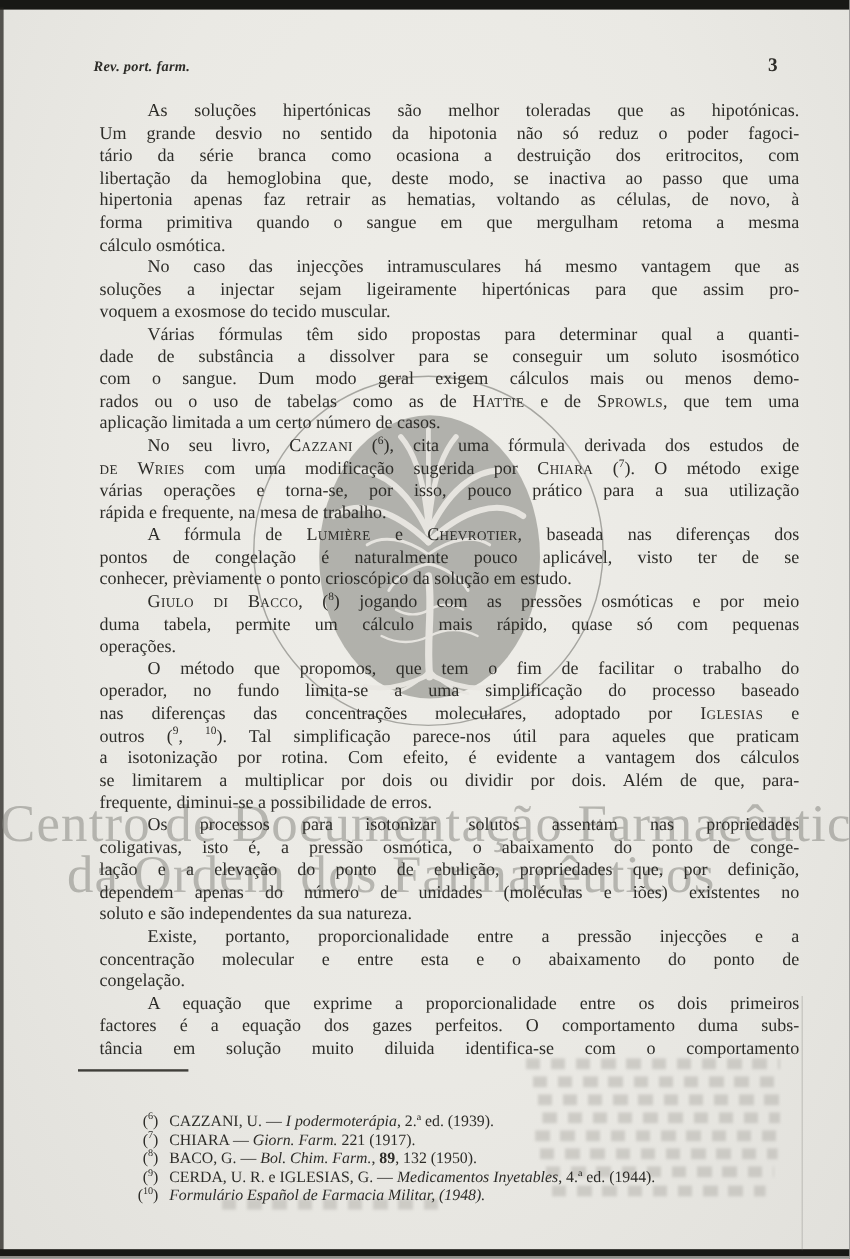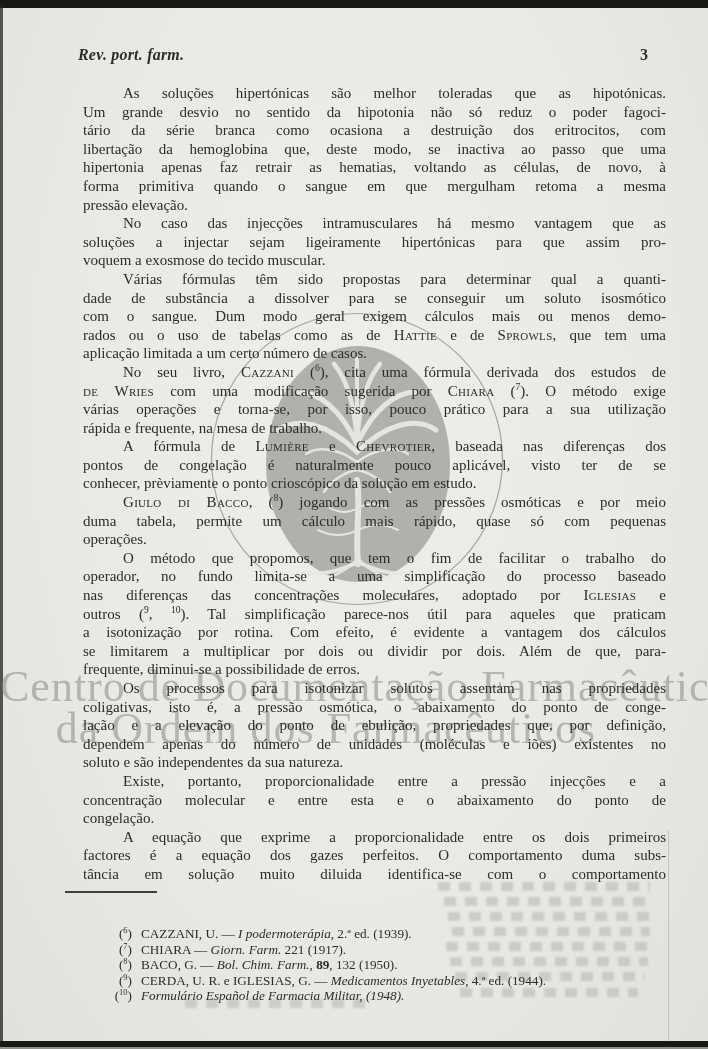--- a/index.html
+++ b/index.html
@@ -10,21 +10,21 @@
   }
   
   .scan-top{position:absolute;top:0;left:0;width:708px;height:8px;background:#181815;}
   .scan-bottom-black{position:absolute;top:1041px;left:0;width:708px;height:6px;background:#181815;}
   .scan-bottom-gray{position:absolute;top:1047px;left:0;width:708px;height:2px;background:#8f8e8a;}
   .scan-left{position:absolute;top:6px;left:0;width:3px;height:1036px;background:rgba(35,34,30,.75);}
   .crease-right{position:absolute;top:830px;left:668px;width:1px;height:212px;background:rgba(110,110,104,.28);}
 
   
   .header{position:absolute;top:46px;left:78px;width:570px;display:flex;justify-content:space-between;align-items:baseline;}
-  .journal{font-size:16px;font-weight:bold;font-style:italic;letter-spacing:.2px;}
+  .journal{font-size:12px;font-weight:bold;font-style:italic;letter-spacing:.2px;}
   .pagenum{font-size:16px;font-weight:bold;}
 
   
   .wm-emblem{position:absolute;top:312px;left:210px;width:294px;height:294px;}
   
   .wm-line{position:absolute;left:0;width:708px;text-align:center;
     font-size:44px;color:rgba(128,127,121,.50);letter-spacing:1px;
     filter:blur(.4px);white-space:nowrap;}
   .wm-1{top:661px;}
   .wm-2{top:703px;transform:translateX(-28px);}
@@ -112,21 +112,21 @@
   </div>
 
   <div class="body" id="body-text">
       <div class="paragraph">
         <div class="line indent"><span>As soluções hipertónicas são melhor toleradas que as hipotónicas.</span></div>
         <div class="line"><span>Um grande desvio no sentido da hipotonia não só reduz o poder fagoci-</span></div>
         <div class="line"><span>tário da série branca como ocasiona a destruição dos eritrocitos, com</span></div>
         <div class="line"><span>libertação da hemoglobina que, deste modo, se inactiva ao passo que uma</span></div>
         <div class="line"><span>hipertonia apenas faz retrair as hematias, voltando as células, de novo, à</span></div>
         <div class="line"><span>forma primitiva quando o sangue em que mergulham retoma a mesma</span></div>
-        <div class="line last"><span>pressão elevação.</span></div>
+        <div class="line last"><span>cálculo osmótica.</span></div>
       </div>
       <div class="paragraph">
         <div class="line indent"><span>No caso das injecções intramusculares há mesmo vantagem que as</span></div>
         <div class="line"><span>soluções a injectar sejam ligeiramente hipertónicas para que assim pro-</span></div>
         <div class="line last"><span>voquem a exosmose do tecido muscular.</span></div>
       </div>
       <div class="paragraph">
         <div class="line indent"><span>Várias fórmulas têm sido propostas para determinar qual a quanti-</span></div>
         <div class="line"><span>dade de substância a dissolver para se conseguir um soluto isosmótico</span></div>
         <div class="line"><span>com o sangue. Dum modo geral exigem cálculos mais ou menos demo-</span></div>

